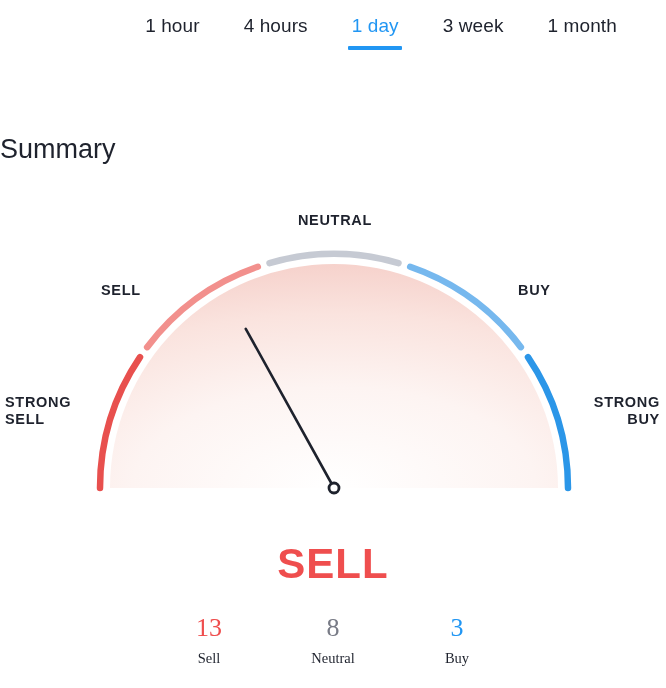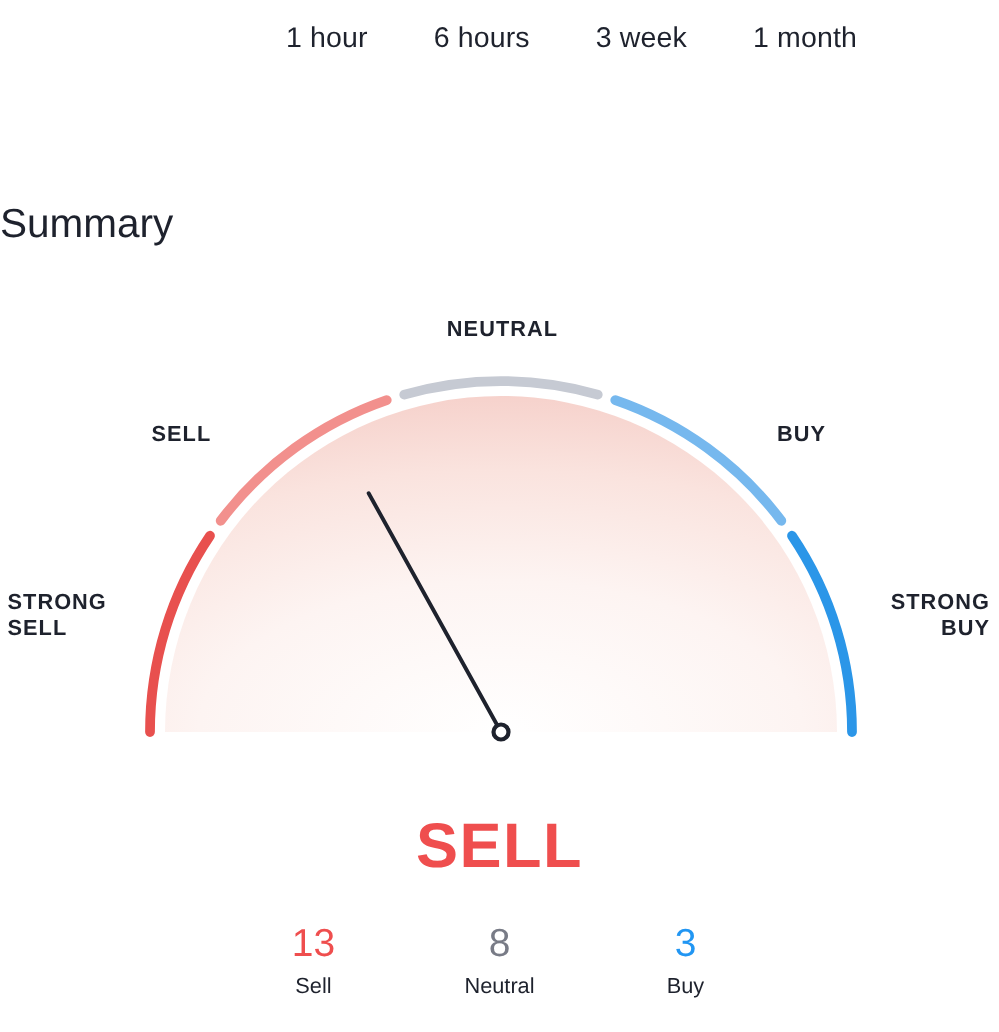--- a/index.html
+++ b/index.html
@@ -113,20 +113,21 @@
 
   
   .counters {
     position: absolute;
     left: 0;
     top: 612px;
     width: 666px;
     display: flex;
     justify-content: center;
     align-items: flex-start;
+    font-family: Liberation Serif, serif;
   }
   .counter {
     width: 124px;
     text-align: center;
   }
   .counter .num {
     font-size: 26px;
     line-height: 32px;
     font-weight: 400;
     display: block;
@@ -144,22 +145,26 @@
 </style>
 </head>
 <body>
 
 <div class="tabbar">
   <div class="tab">
     <span>1 hour</span>
     
   </div>
   <div class="tab">
-    <span>6 hours</span>
-    
+    <span>4 hours</span>
+    
+  </div>
+  <div class="tab active">
+    <span>1 day</span>
+    <span class="underline"></span>
   </div>
   <div class="tab">
     <span>3 week</span>
     
   </div>
   <div class="tab">
     <span>1 month</span>
     
   </div>
 </div>

